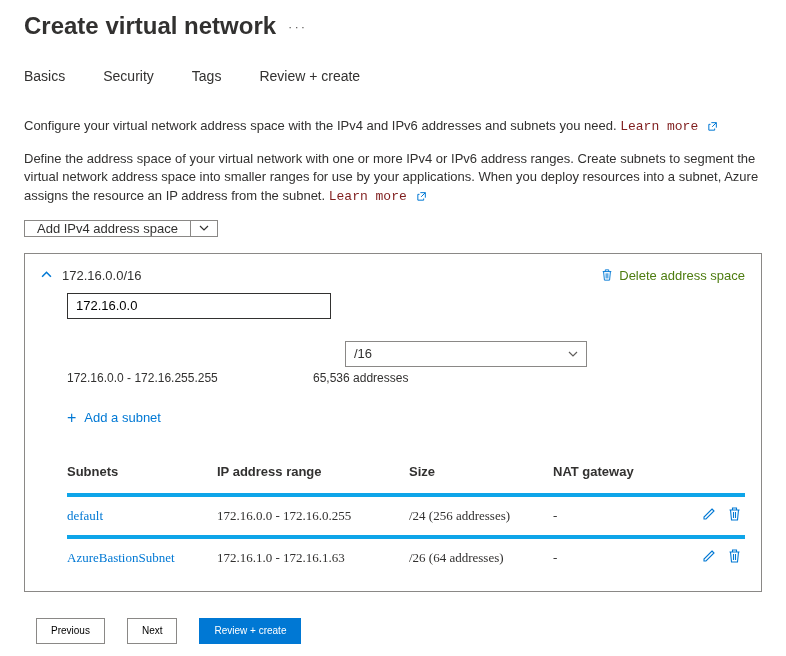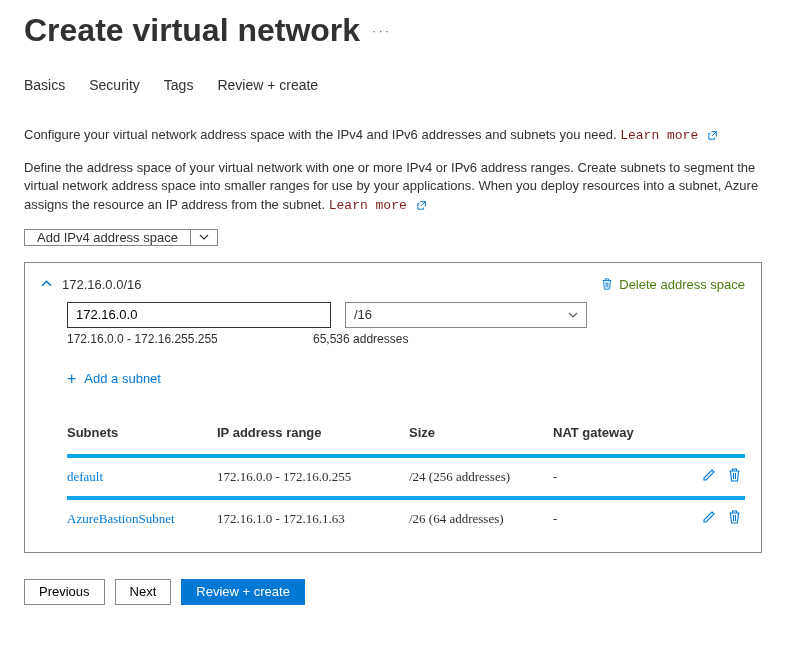--- a/index.html
+++ b/index.html
@@ -1,51 +1,51 @@
 <!DOCTYPE html>
 <html><head>
   <meta charset="utf-8">
   <style>
     * { box-sizing: border-box; margin: 0; padding: 0; }
     body { font-family: "Segoe UI", Arial, sans-serif; font-size: 13px; color: #323130; background: #fff; width: 786px; }
     .container { padding: 12px 24px 0 24px; }
     .header { display: flex; align-items: center; gap: 12px; margin-bottom: 28px; }
-    .page-title { font-size: 32px; font-weight: 600; }
+    .page-title { font-size: 24px; font-weight: 600; }
     .ellipsis { color: #605e5c; font-size: 13px; letter-spacing: 2px; cursor: pointer; }
-    .tabs { display: flex; gap: 24px; border-bottom: 0; margin-bottom: 22px; }
+    .tabs { display: flex; gap: 38px; border-bottom: 0; margin-bottom: 22px; }
     .tab { padding: 0 0 8px 0; font-size: 14px; color: #323130; cursor: pointer; border-bottom: 3px solid transparent; }
     .tab.active { border-bottom: 3px solid #0078d4; font-weight: 400; }
     .intro { font-size: 13px; line-height: 1.4; margin-bottom: 14px; }
     a.learn { color: #7f1d1d; text-decoration: none; cursor: pointer; font-family: Liberation Mono, monospace; }
     a.learn svg { vertical-align: -1px; margin-left: 2px; }
     .btn-dropdown { display: inline-flex; align-items: center; border: 1px solid #8a8886; background: #fff; height: 17px; margin-bottom: 16px; cursor: pointer; }
     .btn-dropdown .lbl { padding: 0 12px; font-size: 13px; }
     .btn-dropdown .sep { width: 1px; height: 16px; background: #8a8886; }
     .btn-dropdown .chev { padding: 0 8px; }
     .panel { border: 1px solid #8a8886; padding: 14px 16px; }
     .panel-header { display: flex; justify-content: space-between; align-items: center; margin-bottom: 10px; }
     .panel-header .left { display: flex; align-items: center; gap: 10px; }
     .chevron-up { color: #0078d4; cursor: pointer; }
     .del-link { color: #4d7c0f; font-size: 13px; cursor: pointer; display: inline-flex; align-items: center; gap: 6px; }
     .input-row { display: flex; gap: 14px; margin-left: 26px; margin-bottom: 4px; }
     .text-inp { border: 1px solid #323130; height: 26px; padding: 0 8px; font-size: 13px; width: 264px; font-family: inherit; }
-    .select-wrap { border: 1px solid #8a8886; height: 26px; width: 242px; display: flex; align-items: center; justify-content: space-between; padding: 0 8px; cursor: pointer; font-size: 13px; }
+    .select-wrap { border: 1px solid #8a8886; height: 26px; width: 242px; display: flex; align-items: center; justify-content: space-between; padding: 0 8px; cursor: pointer; font-size: 13px; margin-top: 48px; }
     .info-row { display: flex; margin-left: 26px; margin-bottom: 24px; font-size: 12px; }
     .info-left { width: 246px; }
     .add-subnet { display: inline-flex; align-items: center; gap: 8px; color: #0078d4; cursor: pointer; margin-left: 26px; font-size: 13px; margin-bottom: 24px; }
     .plus { font-size: 16px; font-weight: 300; }
     .tbl { margin-left: 26px; }
     .tbl-head, .tbl-row { display: grid; grid-template-columns: 150px 192px 144px 110px 1fr; align-items: center; height: 42px; }
     .tbl-head { font-weight: 600; font-size: 13px; border-bottom: 0; }
     .tbl-row { border-top: 4px solid #0ea5e9; font-size: 13px; font-family: Liberation Serif, serif; }
     .tbl-row .link { color: #0078d4; cursor: pointer; }
     .row-actions { display: flex; justify-content: flex-end; gap: 12px; padding-right: 4px; }
     .icon-btn { color: #0078d4; cursor: pointer; }
     .footer { background: #fff; border-top: 0; padding: 20px 24px 20px 24px; display: flex; gap: 10px; margin-top: 6px; }
-    .btn { height: 26px; padding: 0 14px; font-size: 13px; border: 1px solid #8a8886; background: #fff; cursor: pointer; font-family: inherit; }
+    .btn { height: 26px; padding: 0 14px; font-size: 10px; border: 1px solid #8a8886; background: #fff; cursor: pointer; font-family: inherit; margin-left: 12px; }
     .btn.primary { background: #0078d4; border-color: #0078d4; color: #fff; }
   </style>
 </head>
 <body>
 
 <div class="container">
   <div class="header">
     <h1 class="page-title">Create virtual network</h1>
     <span class="ellipsis">···</span>
   </div>

